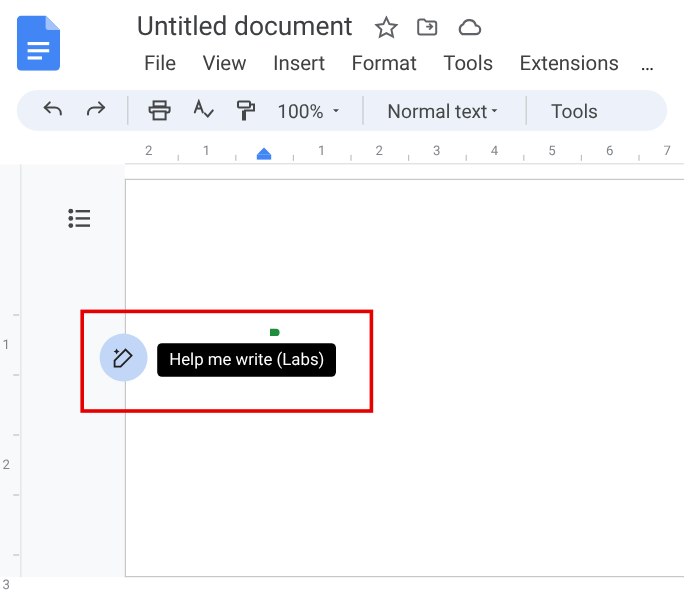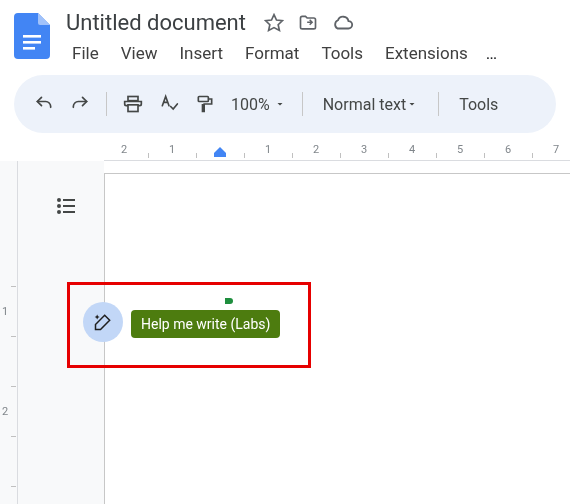--- a/index.html
+++ b/index.html
@@ -10,41 +10,41 @@
     align-items: flex-start;
     padding: 8px 12px 0 12px;
     gap: 10px;
   }
   .logo {
     width: 40px; height: 52px;
     display: flex; align-items: center; justify-content: center;
     margin-top: 2px;
   }
   .logo svg { width: 36px; height: 46px; }
-  .titlebar { flex: 1; }
+  .titlebar { flex: 1; margin-left: 48px; }
   .title-row { display: flex; align-items: center; gap: 14px; }
   .doc-title {
     font-size: 22px; color: #3c4043; font-weight: 400;
     padding: 2px 4px;
   }
   .title-icon { color: #5f6368; display:flex; align-items:center; }
   .menubar { display: flex; gap: 2px; margin-top: 2px; }
   .menu-item {
     font-size: 17px; color: #404040; padding: 4px 10px;
     border-radius: 4px; cursor: pointer;
   }
   .menu-more { padding: 4px 6px; color:#202124; font-size:17px; }
   
   .toolbar-wrap {
     padding: 8px 14px 0 14px;
   }
   .toolbar {
     background: #edf2fa;
     border-radius: 30px;
-    height: 58px;
+    height: 34px;
     display: flex;
     align-items: center;
     padding: 0 14px;
     gap: 4px;
   }
   .tbtn {
     width: 32px; height: 32px;
     display: flex; align-items: center; justify-content: center;
     color: #444746; border-radius: 4px; cursor: pointer;
   }
@@ -143,21 +143,21 @@
     display:flex; align-items:center; justify-content:center;
     cursor:pointer;
     z-index: 5;
   }
   .magic-button svg { width:20px; height:20px; }
   
   .tooltip {
     position:absolute;
     top: 136px;
     left: 26px;
-    background: #4d7c0f;
+    background: #000000;
     color: #fff;
     font-size: 14px;
     padding: 6px 10px;
     border-radius: 4px;
     white-space: nowrap;
     z-index:6;
   }
   
   .cursor-mark {
     position:absolute;

